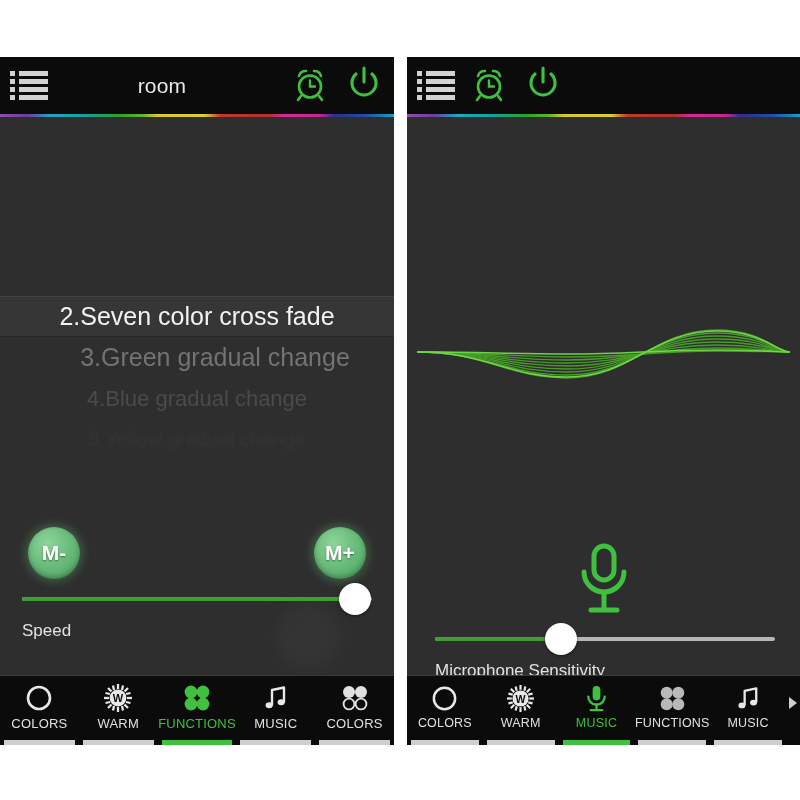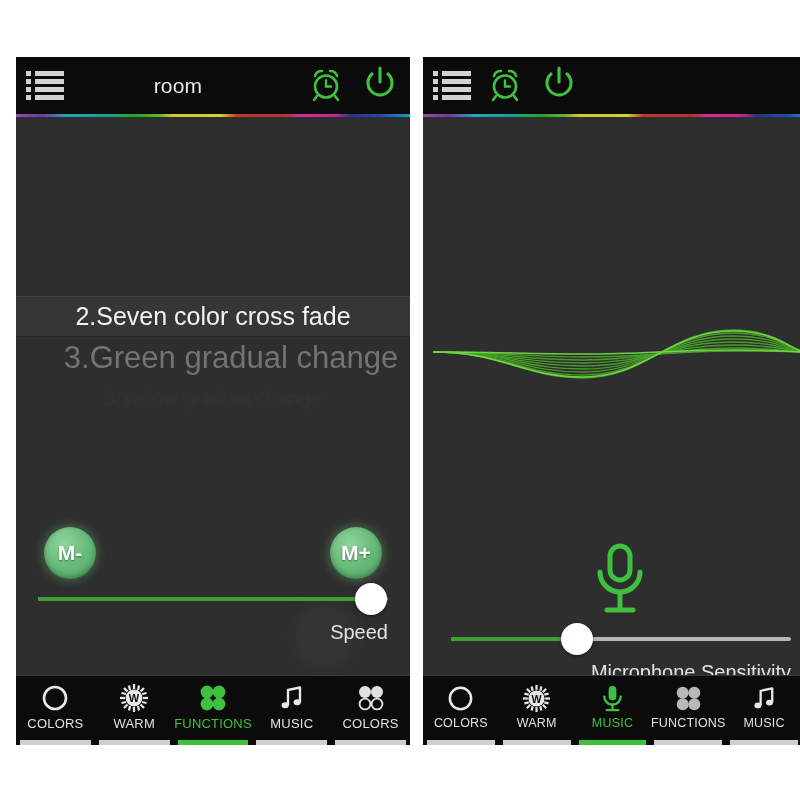--- a/index.html
+++ b/index.html
@@ -8,21 +8,20 @@
     background: #ffffff;
     font-family: "Liberation Sans", sans-serif;
     overflow: hidden;
   }
   .stage { position: relative; width: 800px; height: 800px; background: #ffffff; }
 
   .phone {
     position: absolute;
     background: #000000;
     overflow: hidden;
-    margin-left: 16px;
   }
   #phone-left  { left: 0px;   top: 57px; width: 394px; height: 688px; }
   #phone-right { left: 407px; top: 57px; width: 393px; height: 688px; }
 
   
   .header {
     position: relative;
     height: 57px;
     background: #0b0b0b;
     display: flex;
@@ -74,21 +73,21 @@
     white-space: nowrap;
   }
   .fxrow.sel {
     background: #363636;
     border-top: 1px solid #424242;
     border-bottom: 1px solid #272727;
     color: #f2f2f2;
     font-size: 25px;
   }
   .fxrow.f1 { color: #8d8d8d; font-size: 24px; }
-  .fxrow.f2 { color: #737373; font-size: 31px; padding-left: 36px; }
+  .fxrow.f2 { color: #737373; font-size: 25px; padding-left: 36px; }
   .fxrow.f3 { color: #4b4b4b; font-size: 22px; filter: blur(0.7px); }
   .fxrow.f4 { color: #363636; font-size: 20px; filter: blur(1.6px); }
 
   .ghost-circle {
     position: absolute;
     left: 276px; top: 487px;
     width: 66px; height: 66px;
     border-radius: 50%;
     background: #343434;
     filter: blur(7px);
@@ -111,23 +110,23 @@
   #speed-slider { left: 22px; top: 480px; width: 350px; }
   .track { position: relative; height: 4px; border-radius: 2px; background: #b6b6b6; }
   .fill  { position: absolute; left: 0; top: 0; height: 100%; border-radius: 2px; background: #3f9e34; }
   .knob  {
     position: absolute; top: 50%; width: 32px; height: 32px;
     margin-top: -16px; margin-left: -16px;
     border-radius: 50%; background: #ffffff;
     box-shadow: 0 1px 3px rgba(0,0,0,.5);
   }
   .slider-label {
-    text-align: right;
+    text-align: left;
     color: #e2e2e2;
-    font-size: 20px;
+    font-size: 17px;
     margin-top: 20px;
   }
 
   
   .wave-box { position: absolute; left: 0; top: 180px; width: 100%; height: 110px; }
 
   #mic-icon { position: absolute; left: 50%; top: 425px; transform: translateX(-50%); }
 
   #mic-slider { left: 28px; top: 520px; width: 340px; }
 
@@ -227,20 +226,21 @@
         </svg>
       </div>
     </div>
     <div class="rainbow"></div>
 
     <div class="body">
 
       <div class="fxlist">
         <div class="fxrow sel">2.Seven color cross fade</div>
         <div class="fxrow f2">3.Green gradual change</div>
+        <div class="fxrow f3">4.Blue gradual change</div>
         <div class="fxrow f4">5.Yellow gradual change</div>
       </div>
 
       <div class="ghost-circle"></div>
 
       <div class="mbtn" id="m-minus">M-</div>
       <div class="mbtn" id="m-plus">M+</div>
 
       <div class="slider-wrap" id="speed-slider">
         <div class="track">

